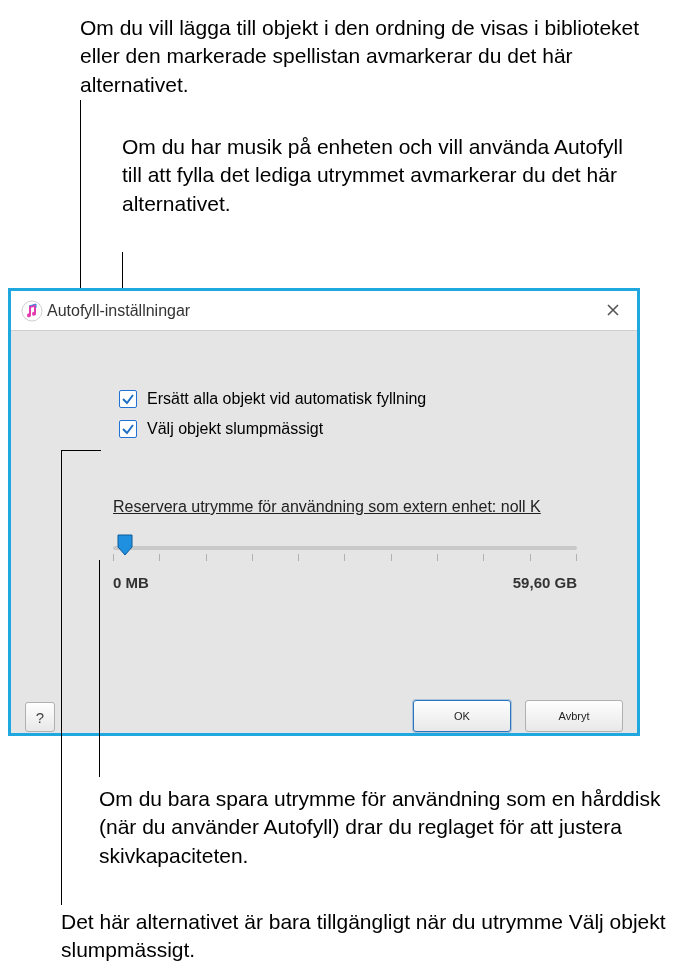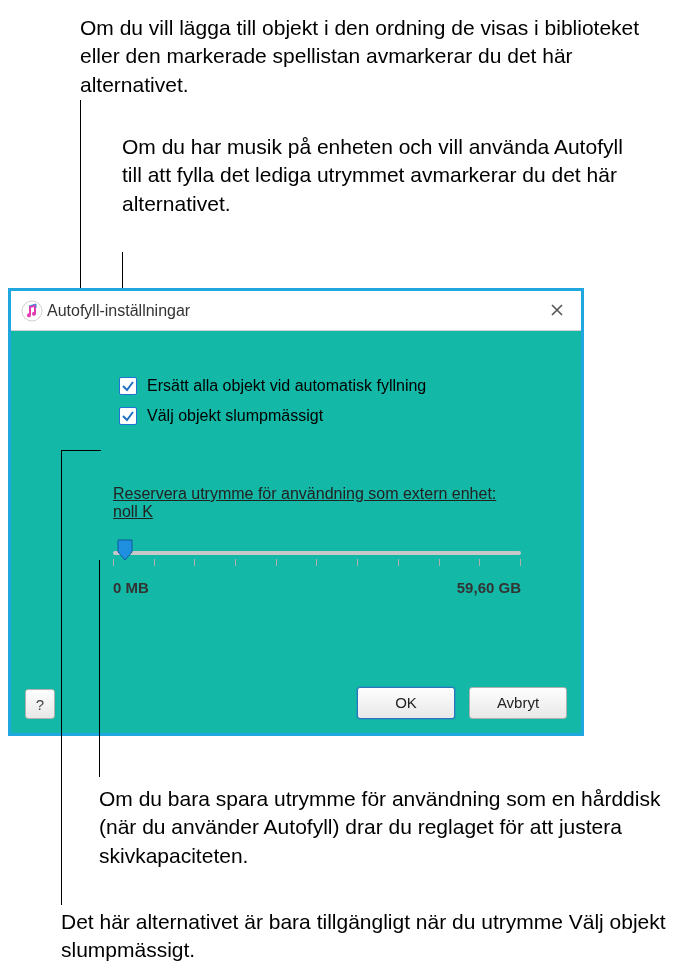--- a/index.html
+++ b/index.html
@@ -22,24 +22,24 @@
     background: #000;
   }
   .leader-v { width: 1px; }
   .leader-h { height: 1px; }
 
   
   .dialog {
     position: absolute;
     left: 8px;
     top: 288px;
-    width: 576px;
+    width: 632px;
     height: 448px;
     border: 3px solid #1fa7e0;
-    background: #14b8a6;
+    background: #e5e5e5;
   }
   .titlebar {
     display: flex;
     align-items: center;
     justify-content: space-between;
     height: 40px;
     padding: 0 10px;
     background: #fff;
     border-bottom: 1px solid #d0d0d0;
   }
@@ -60,20 +60,21 @@
     align-items: center;
     justify-content: center;
     cursor: pointer;
     font-size: 20px;
     color: #555;
   }
   .content {
     padding: 46px 20px 20px 20px;
     position: relative;
     height: calc(100% - 40px);
+    margin-top: 13px;
   }
   .checkbox-row {
     display: flex;
     align-items: center;
     gap: 10px;
     margin-left: 88px;
     margin-bottom: 12px;
     font-size: 16px;
     color: #000;
   }
@@ -173,21 +174,21 @@
     color: #444;
     cursor: pointer;
   }
   .btn {
     min-width: 98px;
     height: 32px;
     padding: 0 18px;
     border: 1px solid #b0b0b0;
     background: linear-gradient(#fefefe, #e8e8e8);
     border-radius: 3px;
-    font-size: 15px;
+    font-size: 11px;
     color: #222;
     cursor: pointer;
     text-align: center;
     line-height: 30px;
   }
   .btn.primary {
     border: 1px solid #2a75c0;
     box-shadow: 0 0 0 1px rgba(42,117,192,0.3);
   }
 </style>

